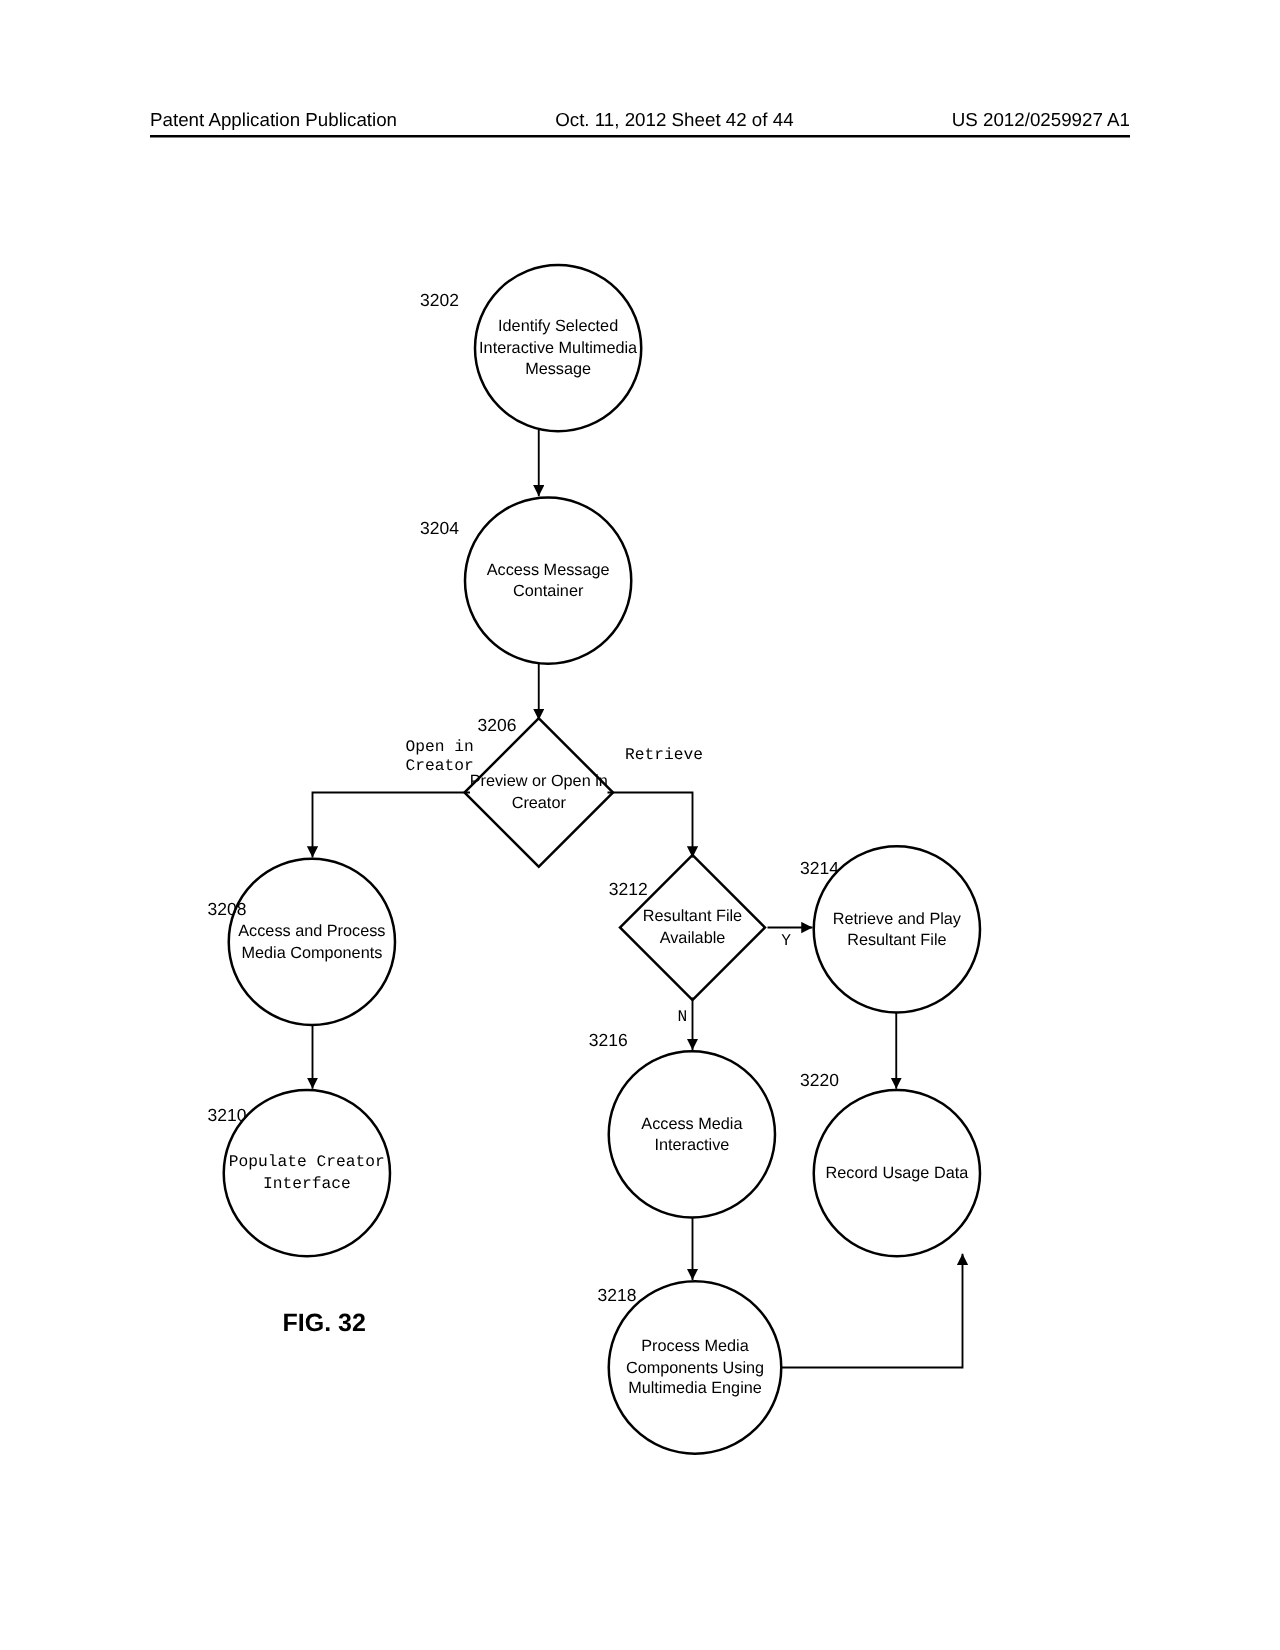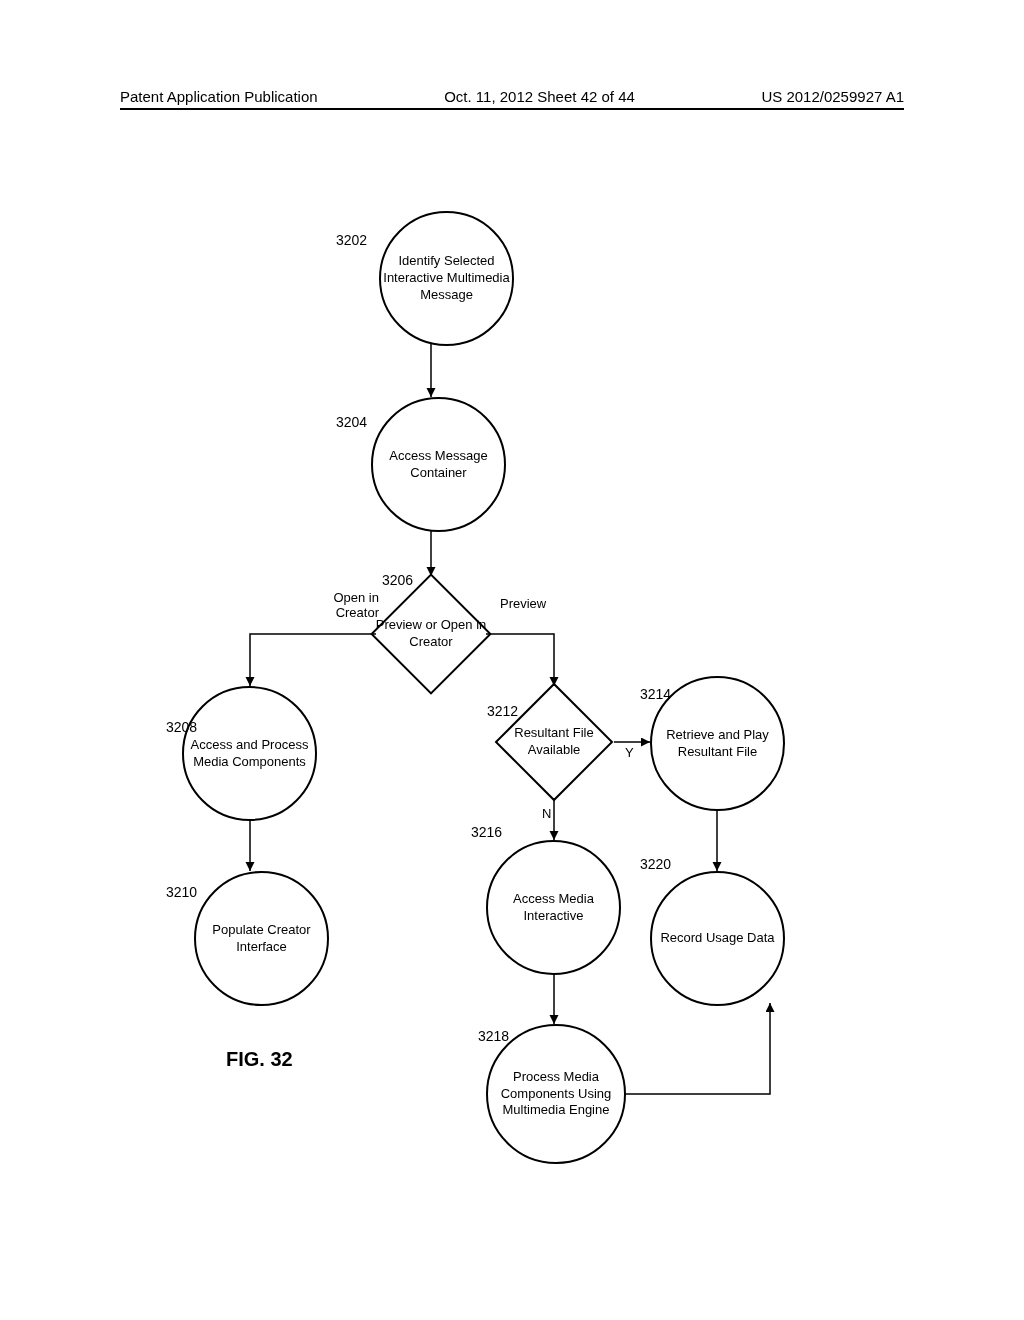--- a/index.html
+++ b/index.html
@@ -66,20 +66,21 @@
     font-size: 13px;
     line-height: 1.3;
   }
   .ref-label {
     position: absolute;
     font-size: 14px;
   }
   .edge-label {
     position: absolute;
     font-size: 13px;
+    font-family: Liberation Mono, monospace;
   }
   .fig-label {
     position: absolute;
     font-size: 20px;
     font-weight: bold;
   }
   svg.arrows {
     position: absolute;
     top: 0;
     left: 0;
@@ -137,28 +138,28 @@
 <div class="ref-label" style="left:336px; top:414px;">3204</div>
 
 <div class="node-diamond" style="left:388px; top:591px; width:86px; height:86px;">
   <div class="diamond-shape"></div>
   <div class="diamond-text">
       <span>Preview or Open in Creator</span>
     </div>
 </div>
 <div class="ref-label" style="left:382px; top:572px;">3206</div>
 <div class="edge-label" style="left:319px; top:590px; text-align:right; width:60px;">Open in Creator</div>
-<div class="edge-label" style="left:500px; top:596px;">Preview</div>
+<div class="edge-label" style="left:500px; top:596px;">Retrieve</div>
 
 <div class="node-circle" style="left:182px; top:686px; width:135px; height:135px;">
   <span>Access and Process Media Components</span>
 </div>
 <div class="ref-label" style="left:166px; top:694px;margin-top:25px;">3208</div>
 
-<div class="node-circle" style="left:194px; top:871px; width:135px; height:135px;">
+<div class="node-circle" style="left:178px; top:871px; width:135px; height:135px;font-family:Liberation Mono, monospace;">
   <span>Populate Creator Interface</span>
 </div>
 <div class="ref-label" style="left:166px; top:884px;">3210</div>
 
 <div class="node-diamond" style="left:512px; top:700px; width:84px; height:84px;">
   <div class="diamond-shape"></div>
   <div class="diamond-text">
       <span>Resultant File Available</span>
     </div>
 </div>

